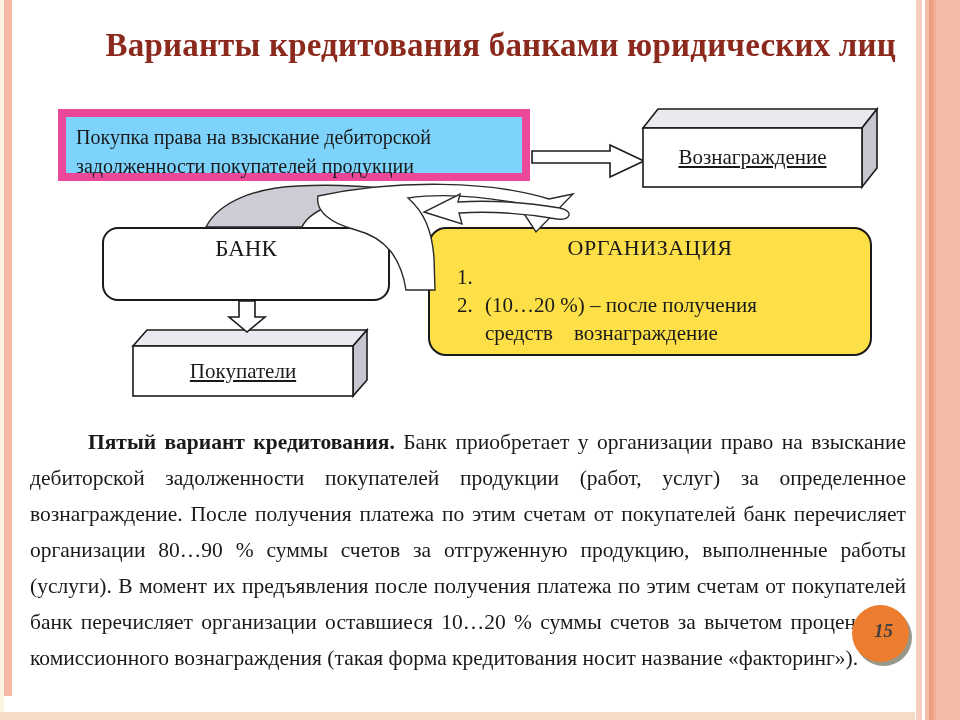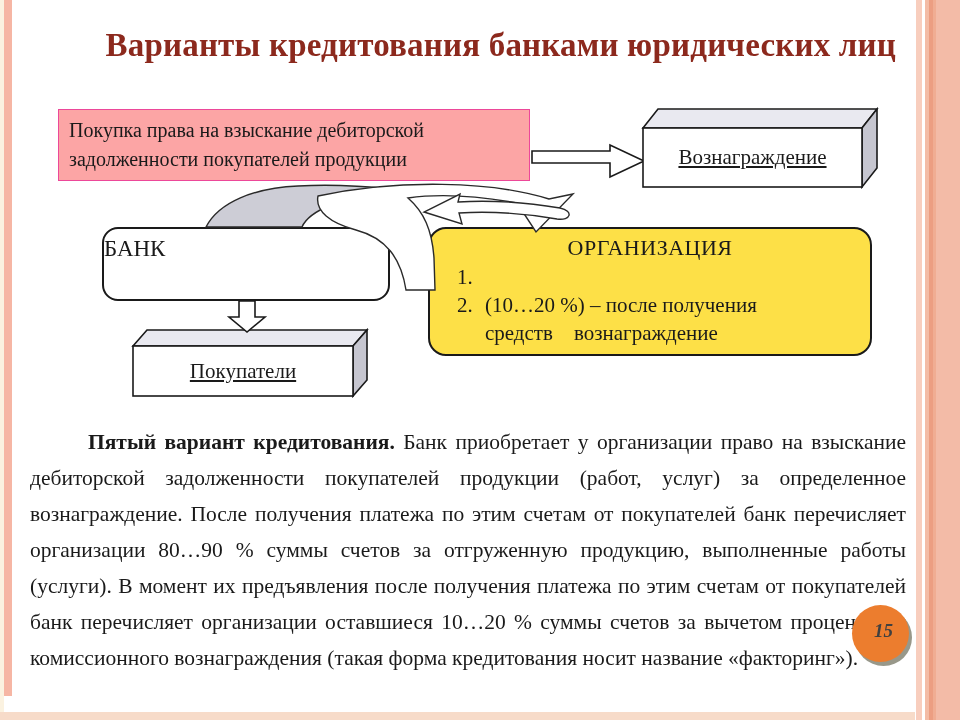--- a/index.html
+++ b/index.html
@@ -20,27 +20,27 @@
   
   .title{
     position:absolute;left:20px;right:64px;top:27px;margin:0;
     text-align:right;font-size:33px;font-weight:bold;color:#8C291D;letter-spacing:.2px;
   }
   
   .diagram{position:absolute;left:0;top:0;width:960px;height:420px;}
   .shapes{position:absolute;left:0;top:0;z-index:5;pointer-events:none;}
   .purchase-box{
     position:absolute;left:58px;top:109px;width:472px;height:72px;z-index:2;
-    border:1px solid #ec4899;box-sizing:border-box;background:#fca5a5;
+    border:8px solid #ec4899;box-sizing:border-box;background:#7dd3fc;
     padding:6px 10px;font-size:20px;line-height:29px;
   }
   .bank-box{
     position:absolute;left:102px;top:227px;width:288px;height:74px;z-index:2;
     border:2px solid #1a1a1a;border-radius:16px;box-sizing:border-box;background:#fff;
-    text-align:left;font-size:23px;padding-top:7px;
+    text-align:center;font-size:23px;padding-top:7px;
   }
   .org-box{
     position:absolute;left:428px;top:227px;width:444px;height:129px;z-index:2;
     border:2px solid #1a1a1a;border-radius:18px;box-sizing:border-box;background:#fde047;
   }
   .org-title{text-align:center;font-size:22px;margin-top:6px;letter-spacing:.5px;}
   .org-list{margin-top:2px;padding-left:27px;font-size:21px;line-height:28px;}
   .org-item{display:flex;}
   .org-num{width:28px;flex:0 0 28px;}
   .org-text{white-space:pre-wrap;}

